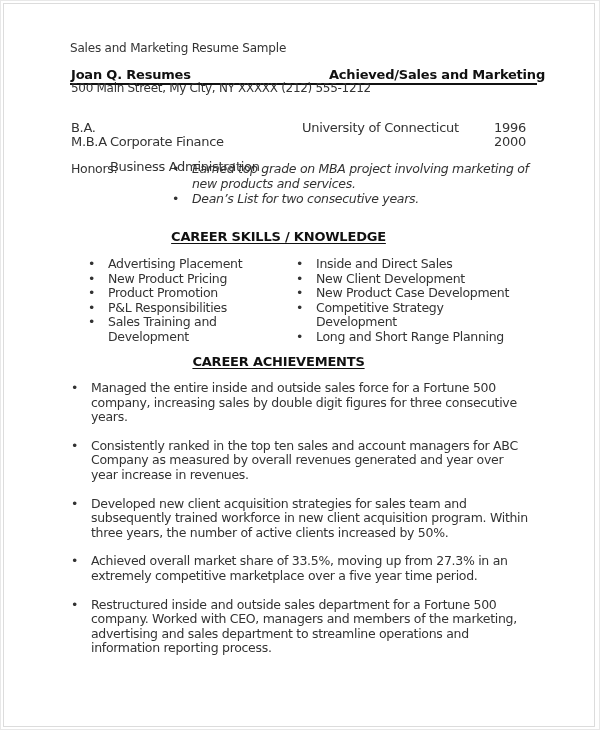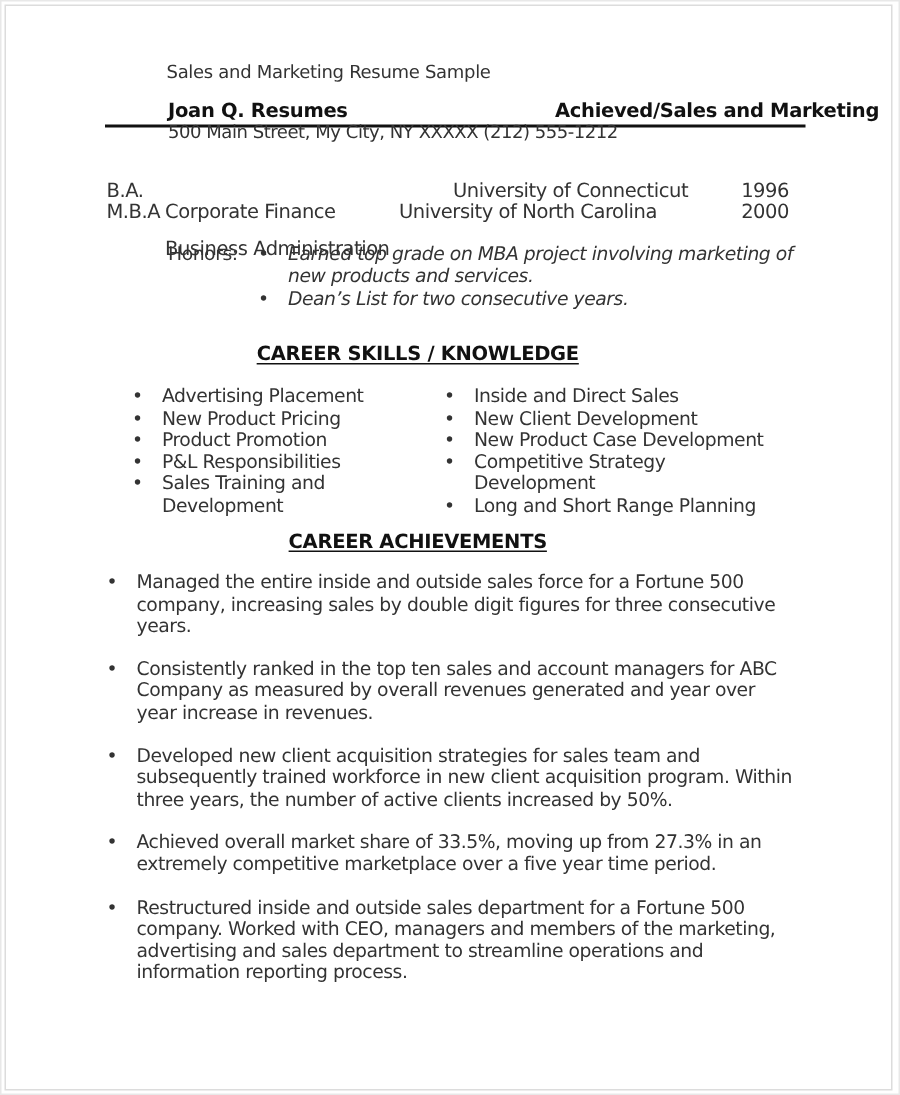--- a/index.html
+++ b/index.html
@@ -9,21 +9,21 @@
       color: #222222;
     }
     .frame {
       position: absolute; left: 3px; top: 3px; width: 592px; height: 724px;
       border: 1px solid #dcdcdc; box-sizing: border-box; background: #fff;
     }
     .frame-outer {
       position: absolute; left: 0; top: 0; width: 600px; height: 730px;
       border: 1px solid #e8e8e8; box-sizing: border-box;
     }
-    .abs { position: absolute; white-space: nowrap; margin-left: 41px; }
+    .abs { position: absolute; white-space: nowrap; }
     .doc-title { left: 70px; top: 41px; font-size: 12px; color: #333; letter-spacing: -0.2px; }
     .name { left: 71px; top: 67px; font-size: 13px; font-weight: bold; color: #111; letter-spacing: -0.2px; }
     .role { left: 329px; top: 67px; font-size: 13px; font-weight: bold; color: #111; letter-spacing: -0.2px; }
     .header-rule { position: absolute; left: 70px; top: 83px; width: 467px; height: 2px; background: #111; }
     .address { left: 71px; top: 81px; font-size: 12px; color: #333; letter-spacing: -0.3px; }
 
     .edu-row { position: absolute; left: 71px; width: 455px; height: 15px; font-size: 13px; color: #333; letter-spacing: -0.3px; }
     .edu-row span { position: absolute; top: 0; white-space: nowrap; }
     .edu-row .year { right: 0; }
 
@@ -60,21 +60,20 @@
 
 <div class="edu-row" style="top:120px;">
   <span style="left:0;">B.A.</span>
   <span style="left:39px;margin-top:39px;">Business Administration</span>
   <span style="left:231px;">University of Connecticut</span>
   <span class="year">1996</span>
 </div>
 <div class="edu-row" style="top:134px;">
   <span style="left:0;">M.B.A</span>
   <span style="left:39px;">Corporate Finance</span>
-  <span style="left:195px;">University of North Carolina</span>
   <span class="year">2000</span>
 </div>
 
 <div class="abs honors-label">Honors:</div>
 <ul class="honors-list">
   <li>Earned top grade on MBA project involving marketing of new products and services.</li>
   <li>Dean’s List for two consecutive years.</li>
 </ul>
 
 <div class="section-heading" style="top:229px;">

